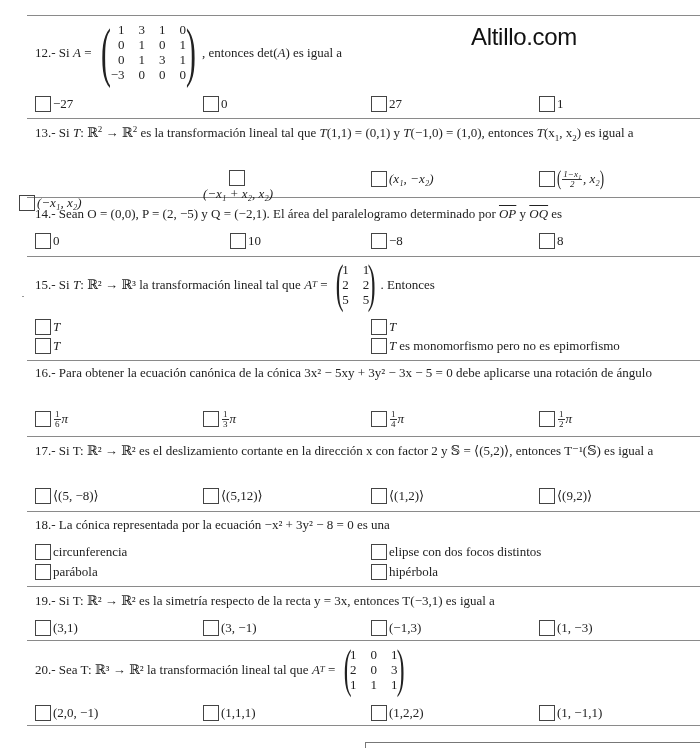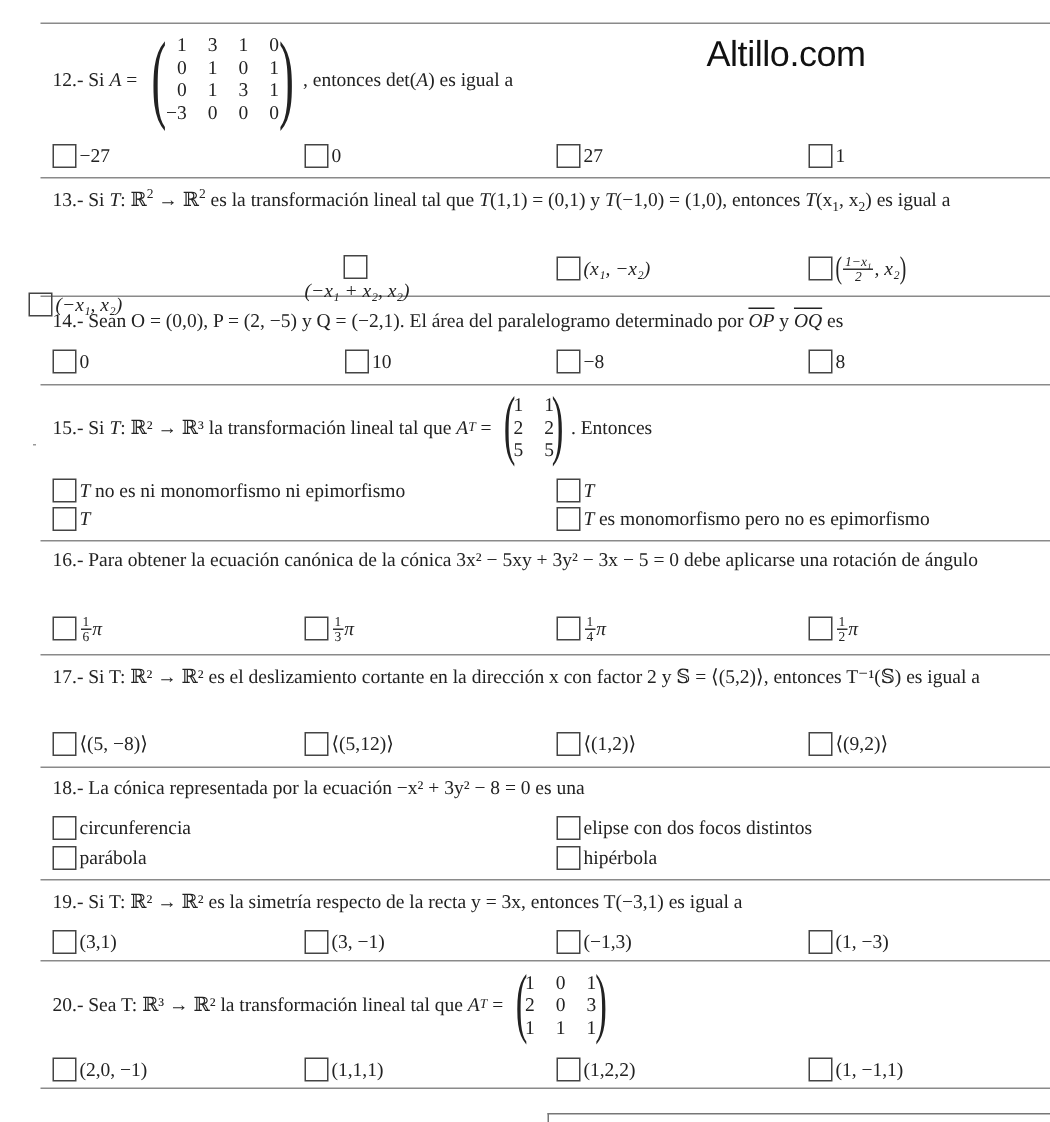--- a/index.html
+++ b/index.html
@@ -151,21 +151,20 @@
         <span>5</span>
         <span>5</span>
       </span>
     <span class="paren" style="font-size:52px; line-height:46px; transform:scaleX(0.45); margin-left:-6px;">)</span>
   </span>
   <span>. Entonces</span>
 </div>
 <div class="opt" style="left:35px; top:318px;">
     <span class="box"></span>
     <span class="i" style="white-space:pre;">T </span>
-    <span>no es ni monomorfismo ni epimorfismo</span>
   </div>
 <div class="opt" style="left:371px; top:318px;">
     <span class="box"></span>
     <span class="i" style="white-space:pre;">T </span>
   </div>
 <div class="opt" style="left:35px; top:337px;">
     <span class="box"></span>
     <span class="i" style="white-space:pre;">T </span>
   </div>
 <div class="opt" style="left:371px; top:337px;">

